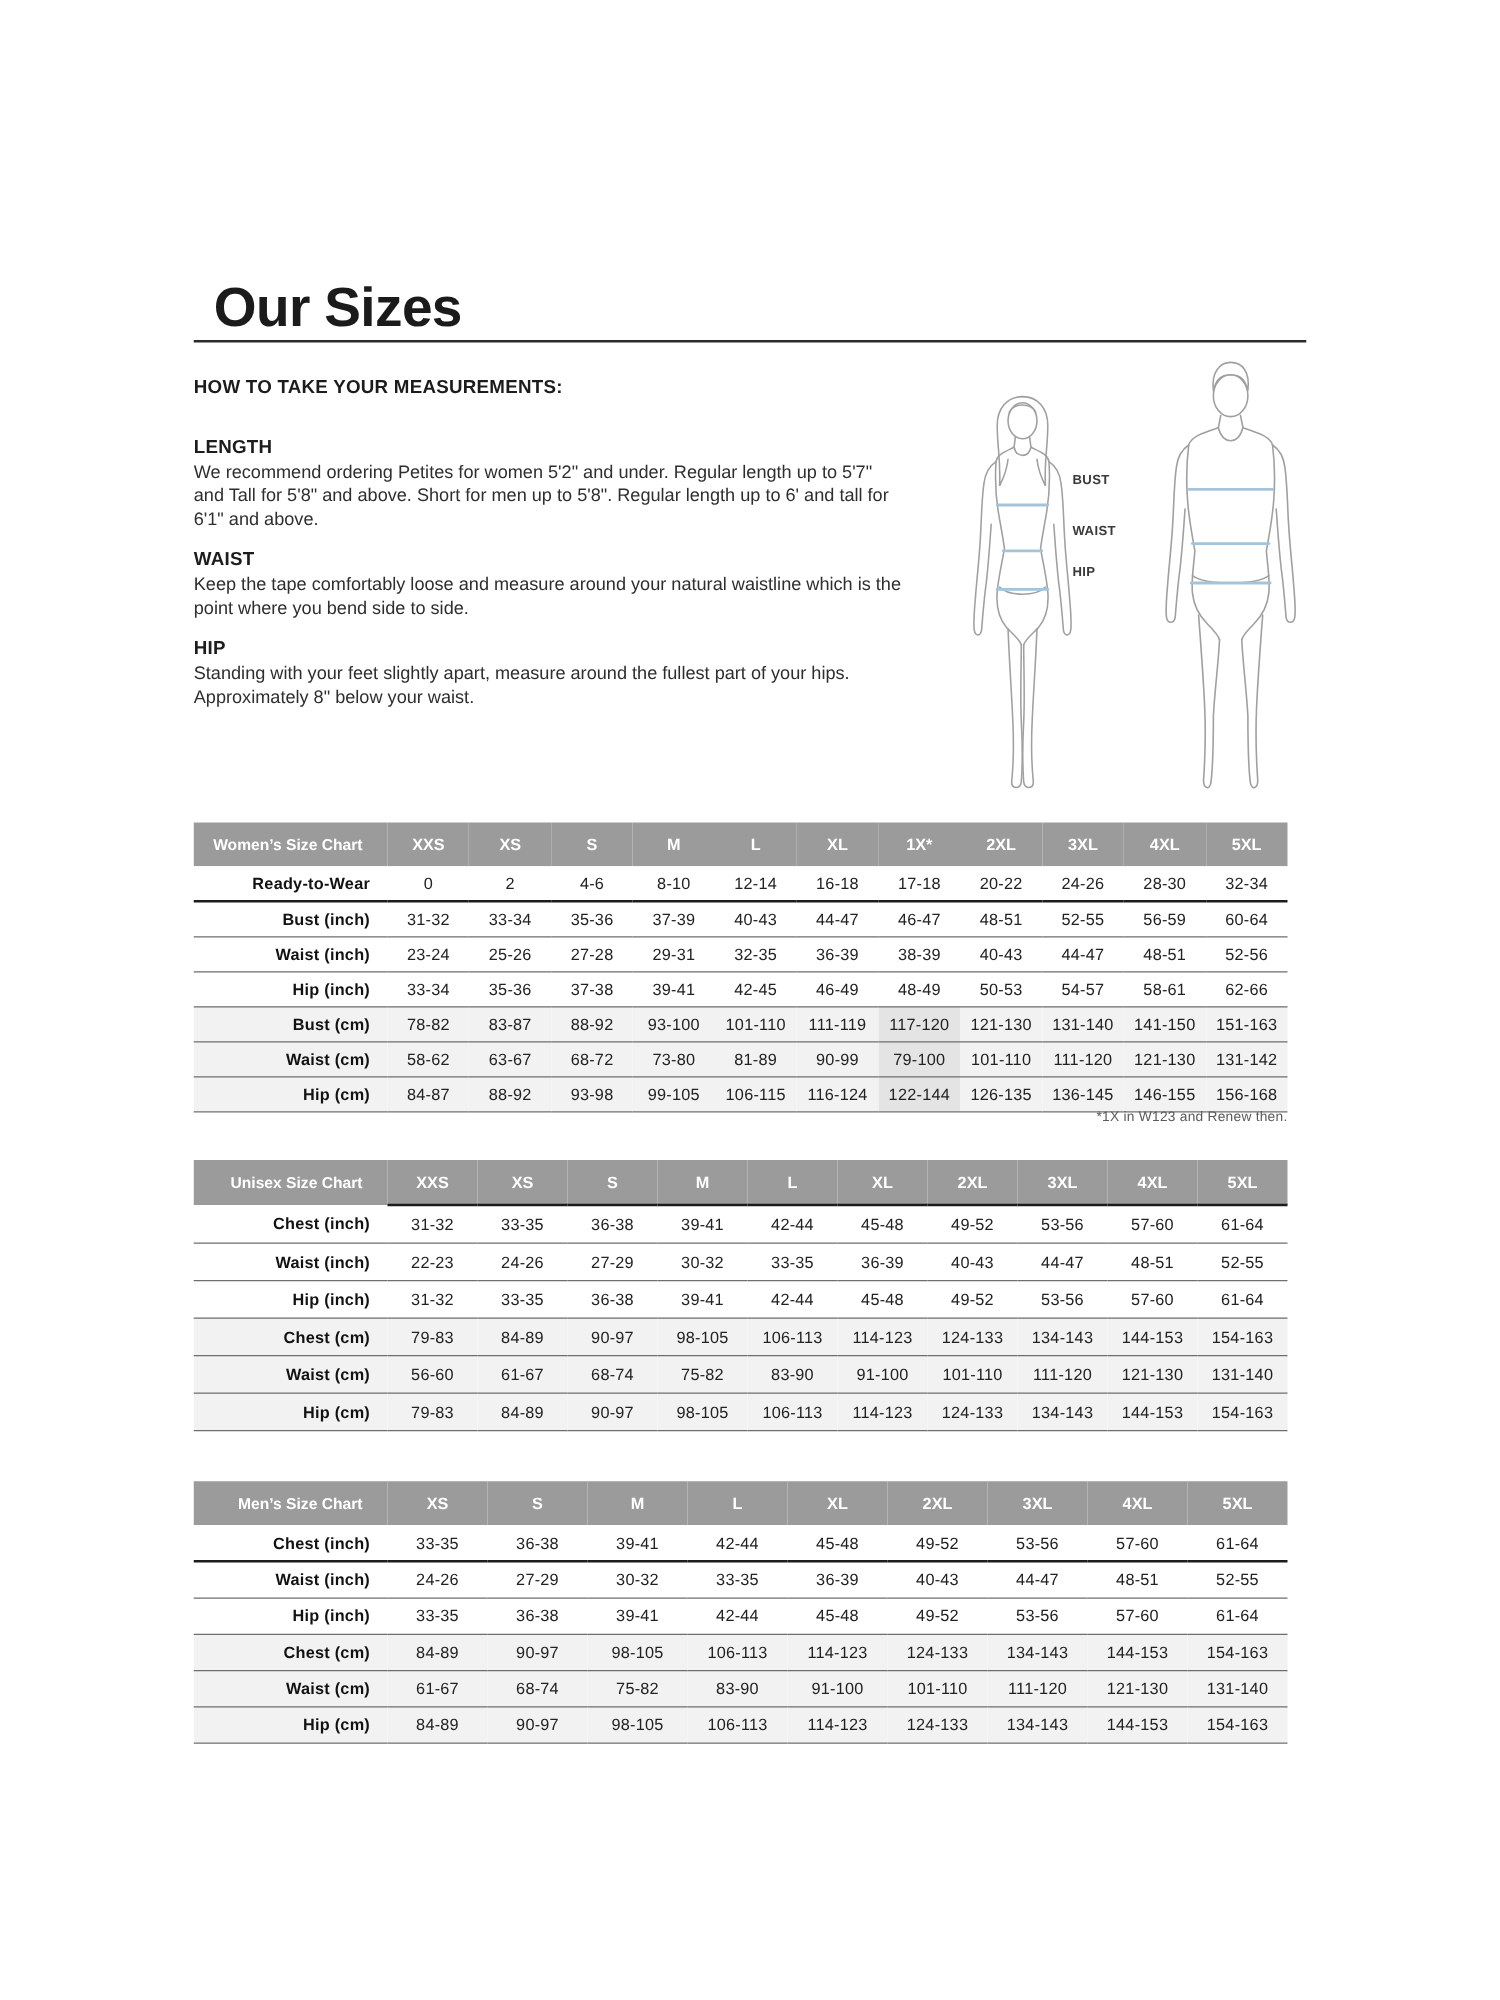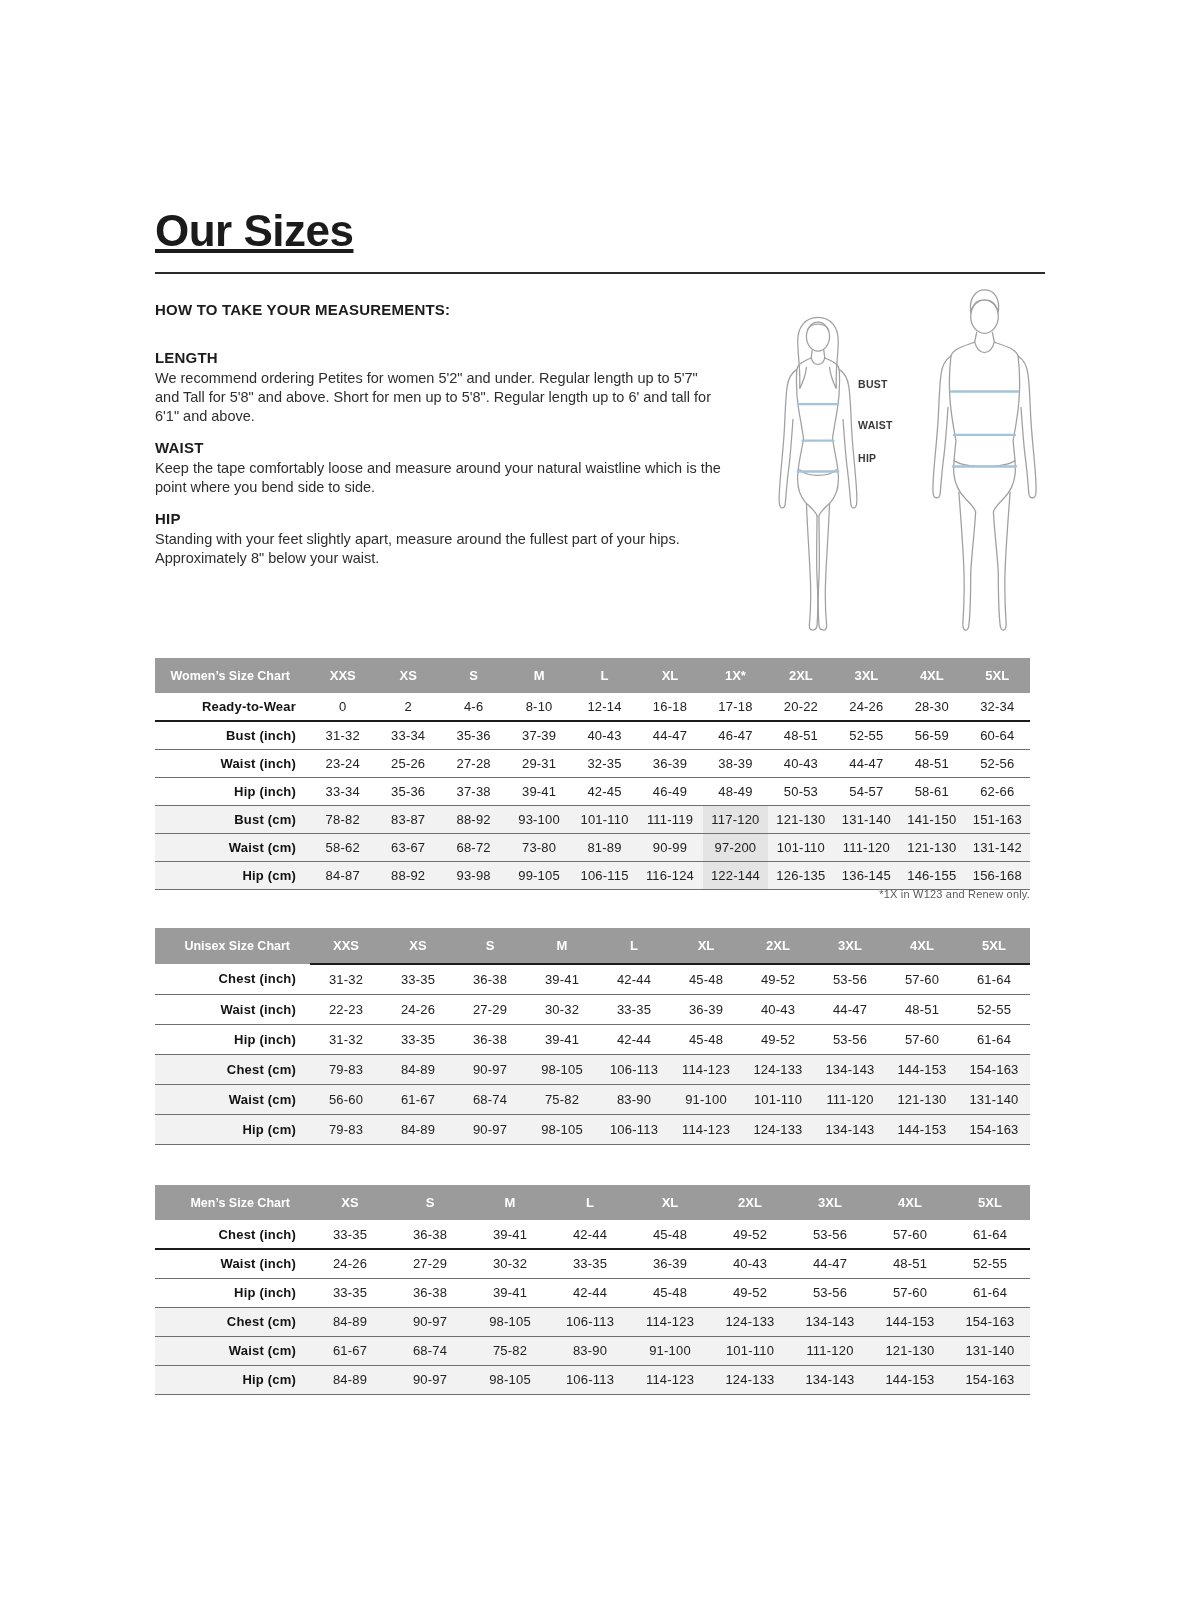--- a/index.html
+++ b/index.html
@@ -2,22 +2,22 @@
 <html><head>
 <meta charset="utf-8">
 <style>
   html,body{margin:0;padding:0;background:#ffffff;}
   .page{
     position:relative;width:1200px;height:1600px;background:#fff;overflow:hidden;
     font-family:"Liberation Sans","DejaVu Sans",sans-serif;color:#232323;
   }
   
   .page-title{
-    position:absolute;left:155px;top:206px;margin:0;
-    font-size:44px;font-weight:800;letter-spacing:-0.5px;color:#1b1b1b;text-decoration:underline;
+    position:absolute;left:155px;top:206px;margin:16px;
+    font-size:44px;font-weight:800;letter-spacing:-0.5px;color:#1b1b1b;
   }
   .title-rule{position:absolute;left:155px;top:272px;width:890px;height:2px;background:#2b2b2b;}
   
   .instructions{position:absolute;left:155px;top:301px;width:566px;}
   .howto{font-size:15px;font-weight:700;color:#1c1c1c;margin-bottom:31px;letter-spacing:.2px;}
   .instructions section{margin:0 0 13px 0;}
   .instructions h3{margin:0 0 3px 0;font-size:15px;font-weight:700;color:#1c1c1c;letter-spacing:.2px;}
   .instructions p{margin:0;font-size:14.5px;line-height:19px;color:#2e2e2e;}
   
   .figures{position:absolute;left:740px;top:283px;width:330px;height:362px;}
@@ -242,21 +242,21 @@
             <td>151-163</td>
           </tr>
           <tr class="shaded">
             <td class="row-label">Waist (cm)</td>
             <td>58-62</td>
             <td>63-67</td>
             <td>68-72</td>
             <td>73-80</td>
             <td>81-89</td>
             <td>90-99</td>
-            <td class="hl">97-200</td>
+            <td class="hl">79-100</td>
             <td>101-110</td>
             <td>111-120</td>
             <td>121-130</td>
             <td>131-142</td>
           </tr>
           <tr class="shaded">
             <td class="row-label">Hip (cm)</td>
             <td>84-87</td>
             <td>88-92</td>
             <td>93-98</td>
@@ -265,21 +265,21 @@
             <td>116-124</td>
             <td class="hl">122-144</td>
             <td>126-135</td>
             <td>136-145</td>
             <td>146-155</td>
             <td>156-168</td>
           </tr>
         </tbody>
       </table>
     </div>
-  <div class="footnote">*1X in W123 and Renew only.</div>
+  <div class="footnote">*1X in W123 and Renew then.</div>
   <div class="table-wrap t-unisex">
       <table class="size-table">
         <colgroup>
           <col style="width: 155px;">
           <col>
           <col>
           <col>
           <col>
           <col>
           <col>

